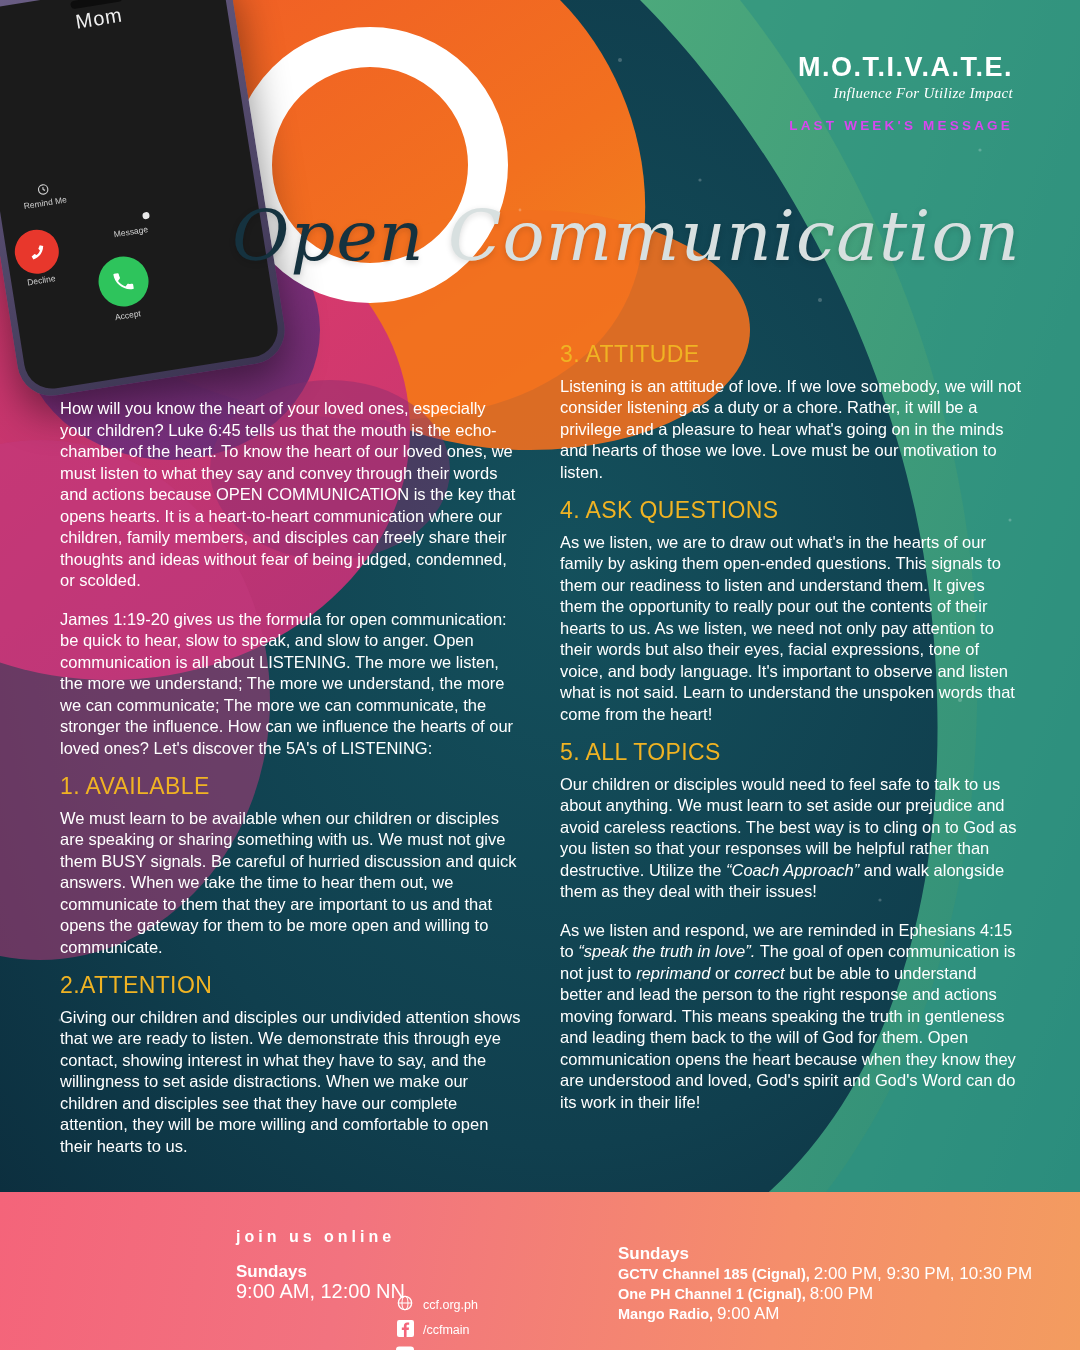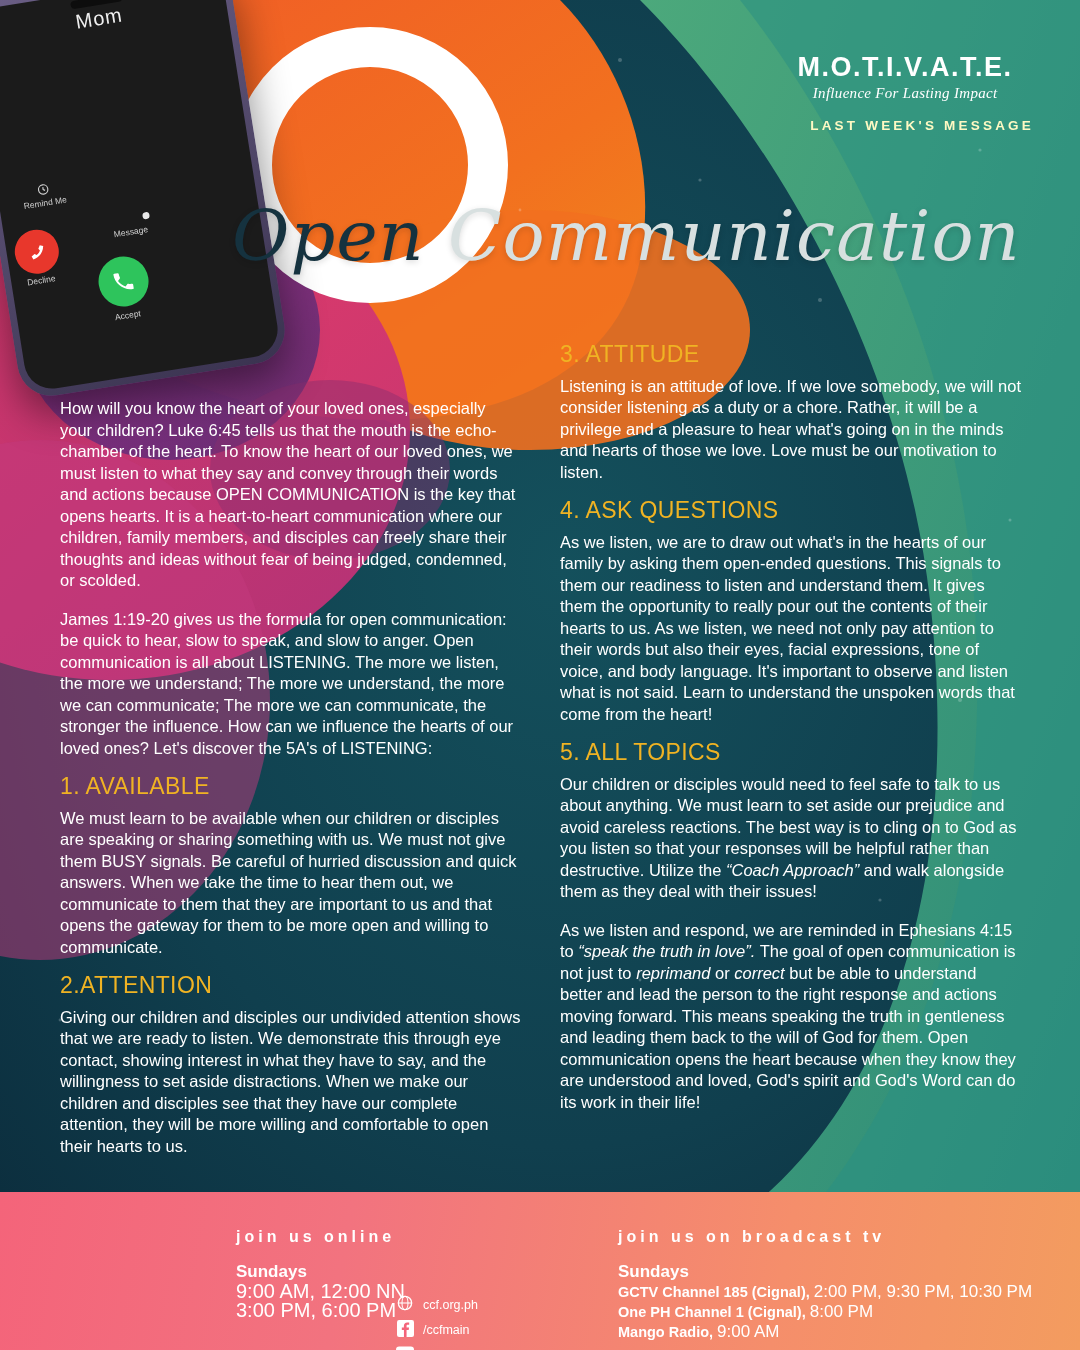--- a/index.html
+++ b/index.html
@@ -9,32 +9,32 @@
     background:#0d3b45;
     position:relative;
     overflow:hidden;
   }
 
   
   #bg { position:absolute; inset:0; z-index:0; }
 
   
   .motivate-block {
-    position:absolute; top:52px; right:46px; text-align:center; z-index:6;
+    position:absolute; top:52px; right:67px; text-align:right; z-index:6;
   }
   .motivate-title {
     color:#ffffff; font-size:27px; letter-spacing:1.5px; font-weight:bold;
     font-family:"Liberation Sans", sans-serif;
   }
   .motivate-sub {
     color:#ffffff; font-size:15px; font-style:italic; margin-top:2px;
     font-family:"Liberation Serif", serif; letter-spacing:.3px;
   }
   .lastweek {
-    color:#fef9c3; font-size:13.5px; letter-spacing:3.2px; font-weight:bold;
+    color:#d946ef; font-size:13.5px; letter-spacing:3.2px; font-weight:bold;
     margin-top:16px;
     margin-left:34px;
   }
 
   .script-title {
     position:absolute; left:232px; top:195px; z-index:6;
     font-family:"DejaVu Serif", serif;
     font-style:italic;
     font-size:70px;
     color:#d8e0e0;
@@ -226,21 +226,21 @@
           <path d="M6.6 10.8c1.4 2.8 3.8 5.1 6.6 6.6l2.2-2.2c.3-.3.7-.4 1-.2 1.1.4 2.3.6 3.6.6.6 0 1 .4 1 1V20c0 .6-.4 1-1 1C10.7 21 3 13.3 3 3.9c0-.6.4-1 1-1h3.4c.6 0 1 .4 1 1 0 1.2.2 2.4.6 3.6.1.3 0 .7-.2 1z" fill="#ffffff"></path>
         </svg>
       </div>
       <div class="btn-lbl lbl-accept">Accept</div>
     </div>
   </div>
 </div>
 
 <div class="motivate-block">
   <div class="motivate-title">M.O.T.I.V.A.T.E.</div>
-  <div class="motivate-sub">Influence For Lasting Impact</div>
+  <div class="motivate-sub">Influence For Utilize Impact</div>
   <div class="lastweek">LAST WEEK'S MESSAGE</div>
 </div>
 
 <div class="script-title">
   <span class="dark">Open </span><span>Communication</span>
 </div>
 
 <div class="col col-left">
   <p>How will you know the heart of your loved ones, especially your children? Luke 6:45 tells us that the mouth is the echo-chamber of the heart. To know the heart of our loved ones, we must listen to what they say and convey through their words and actions because OPEN COMMUNICATION is the key that opens hearts. It is a heart-to-heart communication where our children, family members, and disciples can freely share their thoughts and ideas without fear of being judged, condemned, or scolded.</p>
   <p>James 1:19-20 gives us the formula for open communication: be quick to hear, slow to speak, and slow to anger.  Open communication is all about LISTENING. The more we listen, the more we understand; The more we understand, the more we can communicate; The more we can communicate, the stronger the influence. How can we influence the hearts of our loved ones? Let's discover the 5A's of LISTENING:</p>
@@ -264,21 +264,20 @@
 
   <p><span>As we listen and respond, we are reminded in Ephesians 4:15 to </span><em>“speak the truth in love”.</em><span>  The goal of open communication is not just to </span><em>reprimand</em><span> or </span><em>correct</em><span> but be able to understand better and lead the person to the right response and actions moving forward. This means speaking the truth in gentleness and leading them back to the will of God for them. Open communication opens the heart because when they know they are understood and loved, God's spirit and God's Word can do its work in their life!</span></p>
 </div>
 
 <div class="footer">
 
   <div class="f-col-online">
     <div class="f-head">join us online</div>
     <div class="f-sunday">Sundays</div>
     <div class="f-time">9:00 AM, 12:00 NN</div>
-    <div class="f-time">3:00 PM, 6:00 PM</div>
 
     <div class="social">
       <div class="row">
         <span class="ic">
           <svg width="16" height="16" viewBox="0 0 24 24">
               <circle cx="12" cy="12" r="10" fill="none" stroke="#fff" stroke-width="2"></circle>
               <ellipse cx="12" cy="12" rx="4.5" ry="10" fill="none" stroke="#fff" stroke-width="1.6"></ellipse>
               <path d="M2 12h20" stroke="#fff" stroke-width="1.6"></path>
             </svg>
         </span>
@@ -300,19 +299,18 @@
               <path d="M11 5.5l7 4.5-7 4.5z" fill="#f4647a"></path>
             </svg>
         </span>
         <span style="font-weight:bold;margin-right:6px">YouTube</span>
         <span>@CCFmainTV</span>
       </div>
     </div>
   </div>
 
   <div class="f-col-tv">
-    <div class="f-head">join us on broadcast tv</div>
     <div class="f-sunday">Sundays</div>
     <div class="tv-line"><b>GCTV Channel 185 (Cignal),</b> <span class="sm">2:00 PM, 9:30 PM, 10:30 PM</span></div>
     <div class="tv-line"><b>One PH Channel 1 (Cignal),</b> <span class="sm">8:00 PM</span></div>
     <div class="tv-line"><b>Mango Radio,</b> <span class="sm">9:00 AM</span></div>
   </div>
 </div>
 
 </body></html>

